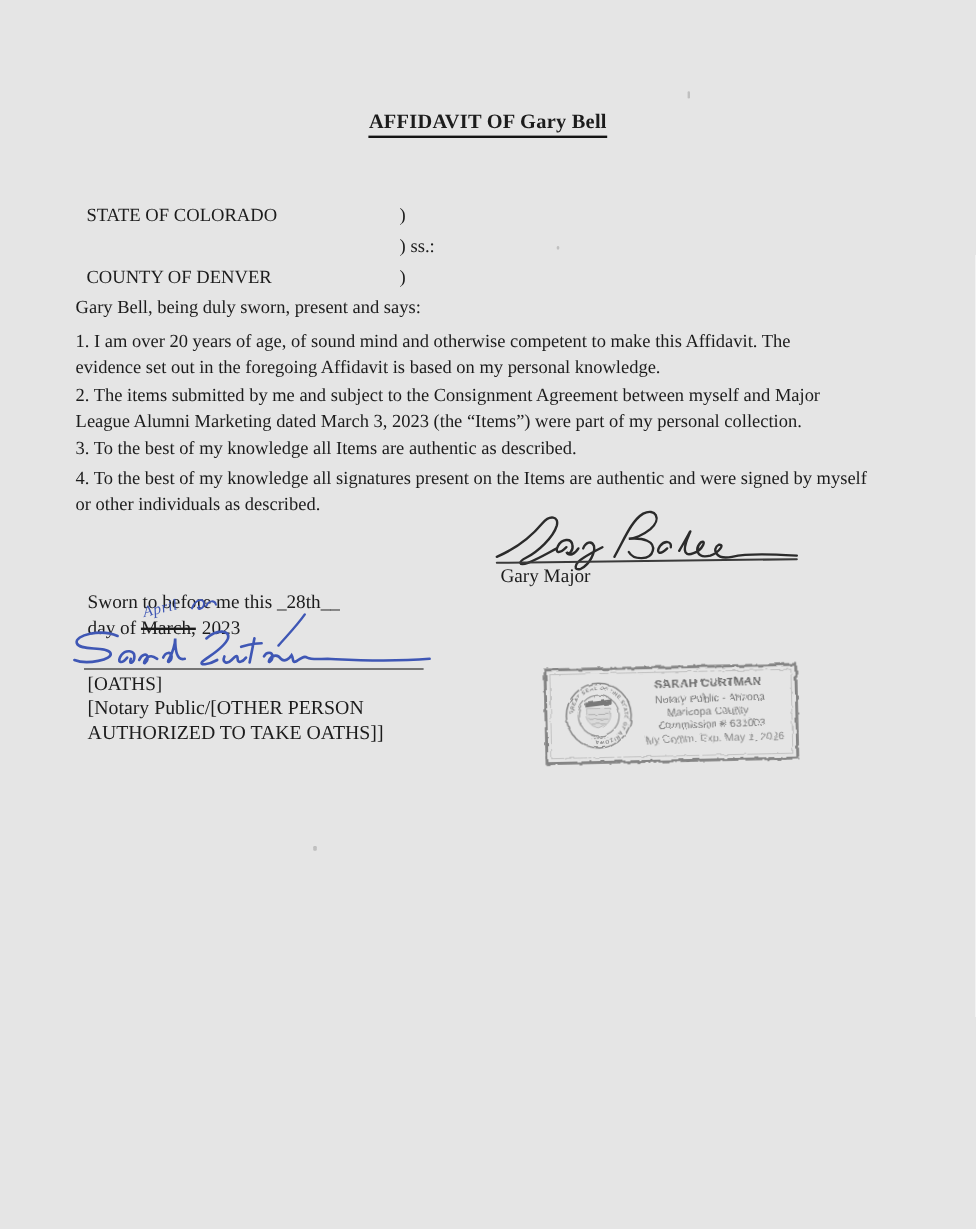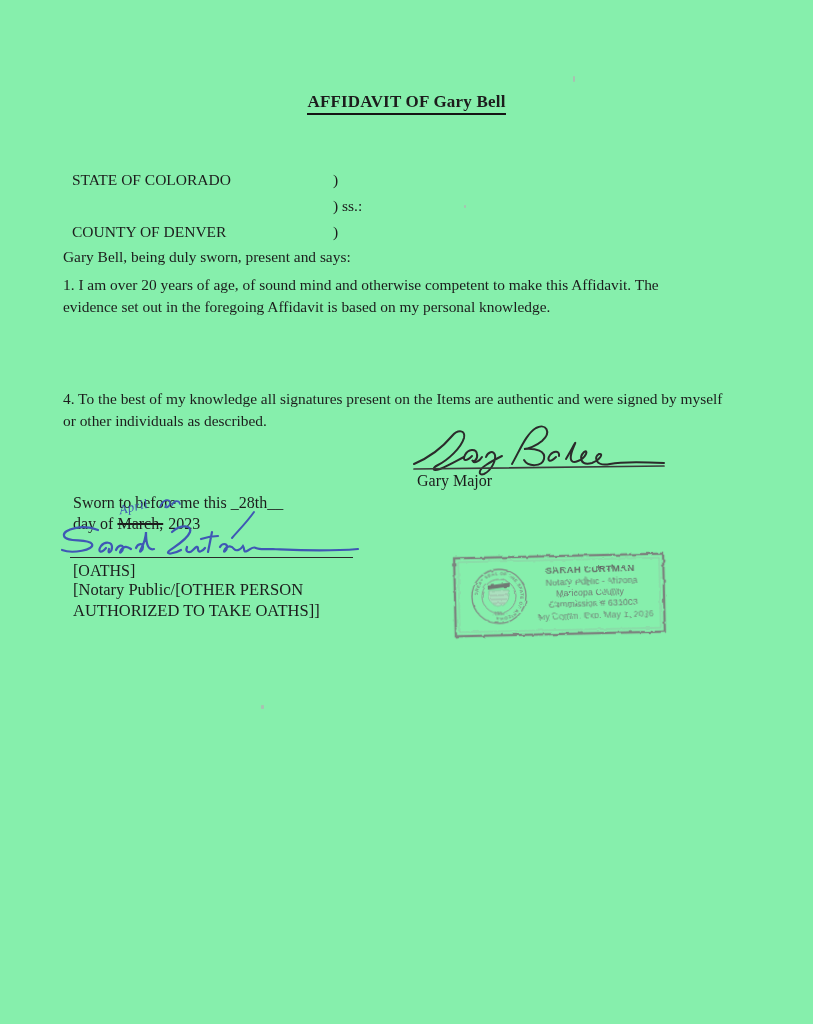--- a/index.html
+++ b/index.html
@@ -1,21 +1,21 @@
 <!DOCTYPE html>
 <html><head>
 <meta charset="utf-8">
 <style>
   * { margin: 0; padding: 0; box-sizing: border-box; }
   html, body { background: #ffffff; }
   .page {
     position: relative;
     width: 813px;
     height: 1024px;
-    background: #86efac;
+    background: #e5e5e5;
     font-family: "Liberation Serif", serif;
     color: #1c1c1c;
     overflow: hidden;
   }
   .abs { position: absolute; }
 
   
   .title-wrap {
     left: 0; top: 92px; width: 813px;
     text-align: center;
@@ -110,20 +110,22 @@
   </div>
 
   <div class="abs venue-text v-state">STATE OF COLORADO</div>
   <div class="abs venue-text v-paren1">)</div>
   <div class="abs venue-text v-ss">) ss.:</div>
   <div class="abs venue-text v-county">COUNTY OF DENVER</div>
   <div class="abs venue-text v-paren2">)</div>
 
   <div class="abs body-text opening">Gary Bell, being duly sworn, present and says:</div>
   <p class="abs body-text para-1">1. I am over 20 years of age, of sound mind and otherwise competent to make this Affidavit. The evidence set out in the foregoing Affidavit is based on my personal knowledge.</p>
+  <p class="abs body-text para-2">2. The items submitted by me and subject to the Consignment Agreement between myself and Major League Alumni Marketing dated March 3, 2023 (the “Items”) were part of my personal collection.</p>
+  <p class="abs body-text para-3">3. To the best of my knowledge all Items are authentic as described.</p>
   <p class="abs body-text para-4">4. To the best of my knowledge all signatures present on the Items are authentic and were signed by myself or other individuals as described.</p>
 
   <svg class="abs gary-sig" width="268" height="56" viewBox="0 0 268 56" aria-label="Gary Bell">
     <g fill="none" stroke="#2b2b2b" stroke-width="2" stroke-linecap="round">
       <path d="M6,42 C20,36 34,26 44,14 C50,7 58,8 56,16 C53,26 40,38 30,43 C24,46 24,50 32,47 C42,43 50,38 56,35"></path>
       <path d="M64,34 C58,40 54,39 57,33 C60,27 68,26 69,32 C70,37 66,41 64,38 C66,42 71,40 74,35"></path>
       <path d="M78,35 C80,30 85,28 87,33 C88,38 84,48 76,52 C70,54 70,48 78,43 C84,39 90,36 94,34"></path>
       <path d="M104,42 C112,28 118,12 128,6 C138,1 144,10 134,19 C128,24 120,27 116,27 C128,26 138,29 136,37 C134,45 120,45 116,38"></path>
       <path d="M148,35 C142,41 138,39 142,33 C146,28 152,29 151,34"></path>
       <path d="M158,37 C164,27 170,15 166,24 C162,33 160,43 170,39 C178,36 181,27 176,30 C171,35 172,44 184,41 C192,38 196,31 191,32 C185,35 188,45 202,42 C216,39 236,40 256,41"></path>

